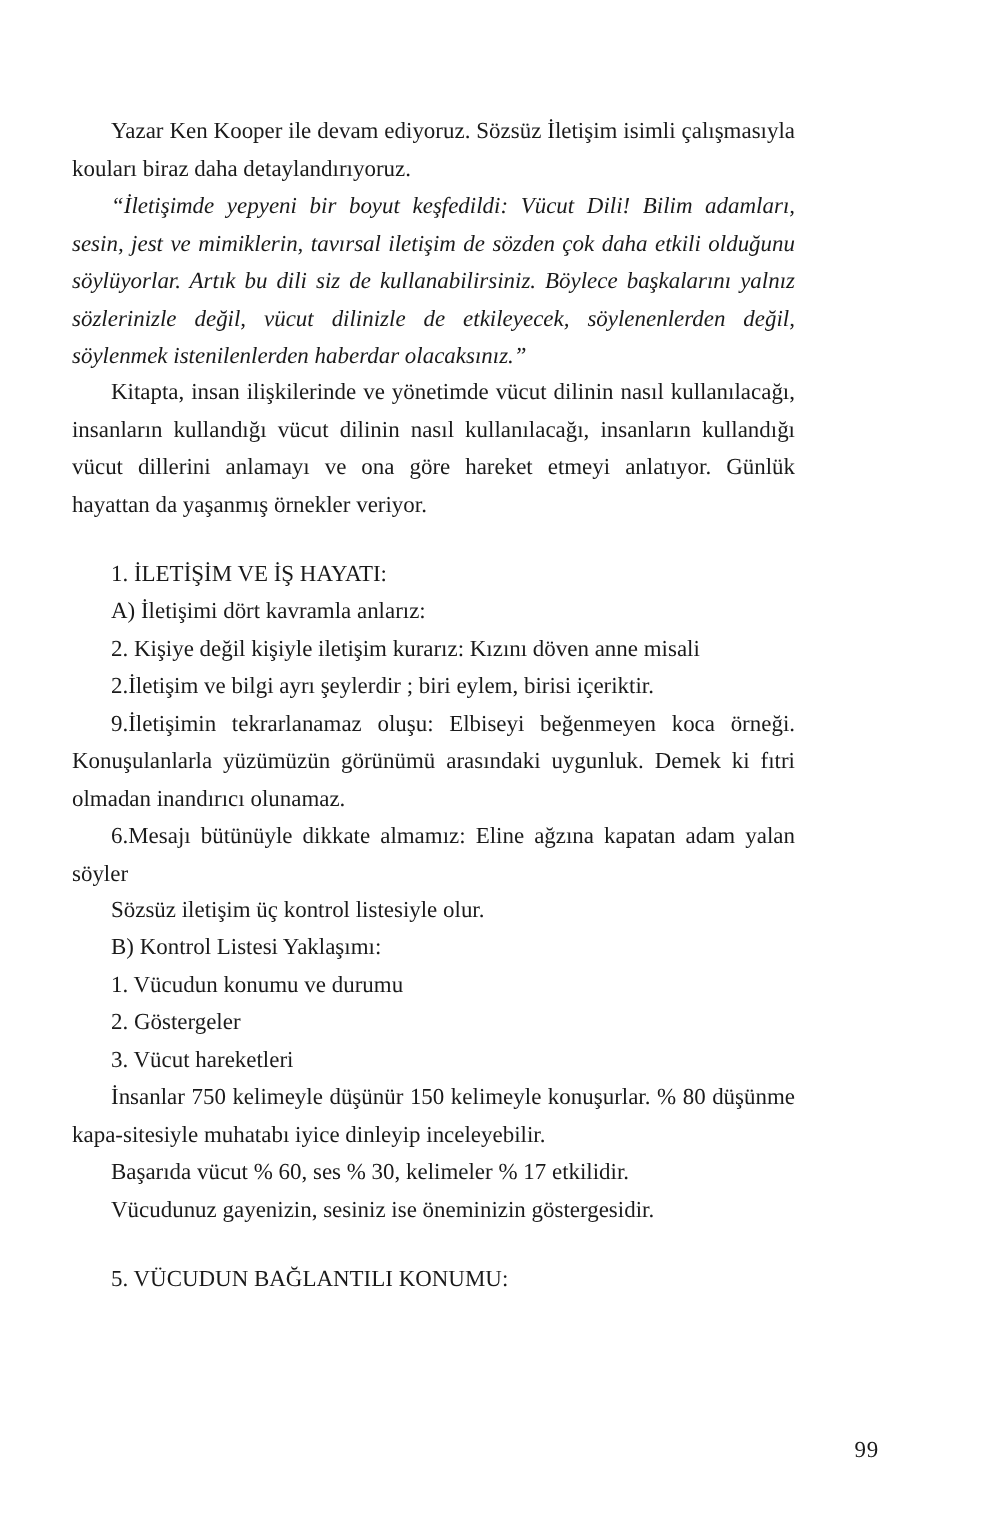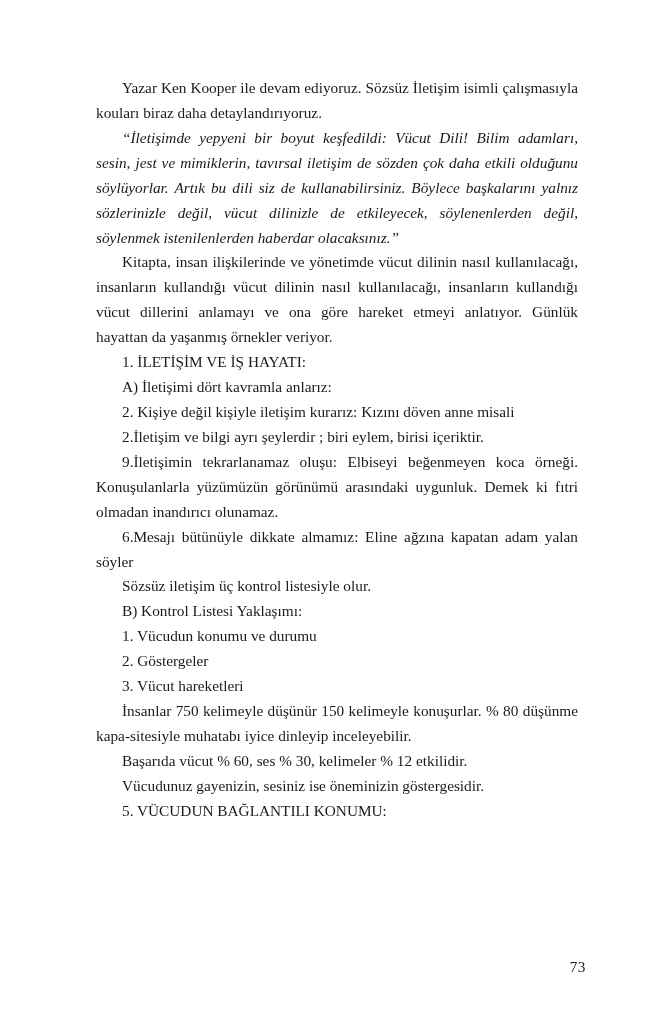--- a/index.html
+++ b/index.html
@@ -11,21 +11,21 @@
     width: 658px;
     height: 1024px;
     font-family: "Liberation Serif", serif;
     color: #1a1a1a;
   }
   .page {
     position: relative;
     width: 658px;
     height: 1024px;
     box-sizing: border-box;
-    padding: 76px 72px 40px 96px;
+    padding: 76px 72px 40px 48px;
   }
   .content {
     width: 482px;
     font-size: 15.3px;
     line-height: 1.63;
     text-align: justify;
     text-justify: inter-word;
     hyphens: manual;
   }
   p {
@@ -35,20 +35,21 @@
     text-indent: 26px;
   }
   p.quote {
     font-style: italic;
     text-indent: 26px;
   }
   p.list {
     text-indent: 26px;
   }
   .gap-section {
+    margin-top: 21px;
   }
   .pageno {
     position: absolute;
     right: 72px;
     bottom: 48px;
     font-size: 15.3px;
     letter-spacing: 0.5px;
   }
 </style>
 </head>
@@ -80,22 +81,22 @@
     <p class="list">B) Kontrol Listesi Yaklaşımı:</p>
 
     <p class="list">1. Vücudun konumu ve durumu</p>
 
     <p class="list">2. Göstergeler</p>
 
     <p class="list">3. Vücut hareketleri</p>
 
     <p class="list">İnsanlar 750 kelimeyle düşünür 150 kelimeyle konuşurlar. % 80 düşünme kapa-sitesiyle muhatabı iyice dinleyip inceleyebilir.</p>
 
-    <p class="list">Başarıda vücut % 60, ses % 30, kelimeler % 12 etkilidir.</p>
+    <p class="list">Başarıda vücut % 60, ses % 30, kelimeler % 17 etkilidir.</p>
 
     <p class="list">Vücudunuz gayenizin, sesiniz ise öneminizin göstergesidir.</p>
 
     <p class="list gap-section">5. VÜCUDUN BAĞLANTILI KONUMU:</p>
 
   </div>
 
-  <div class="pageno">73</div>
+  <div class="pageno">99</div>
 </div>
 
 </body></html>

